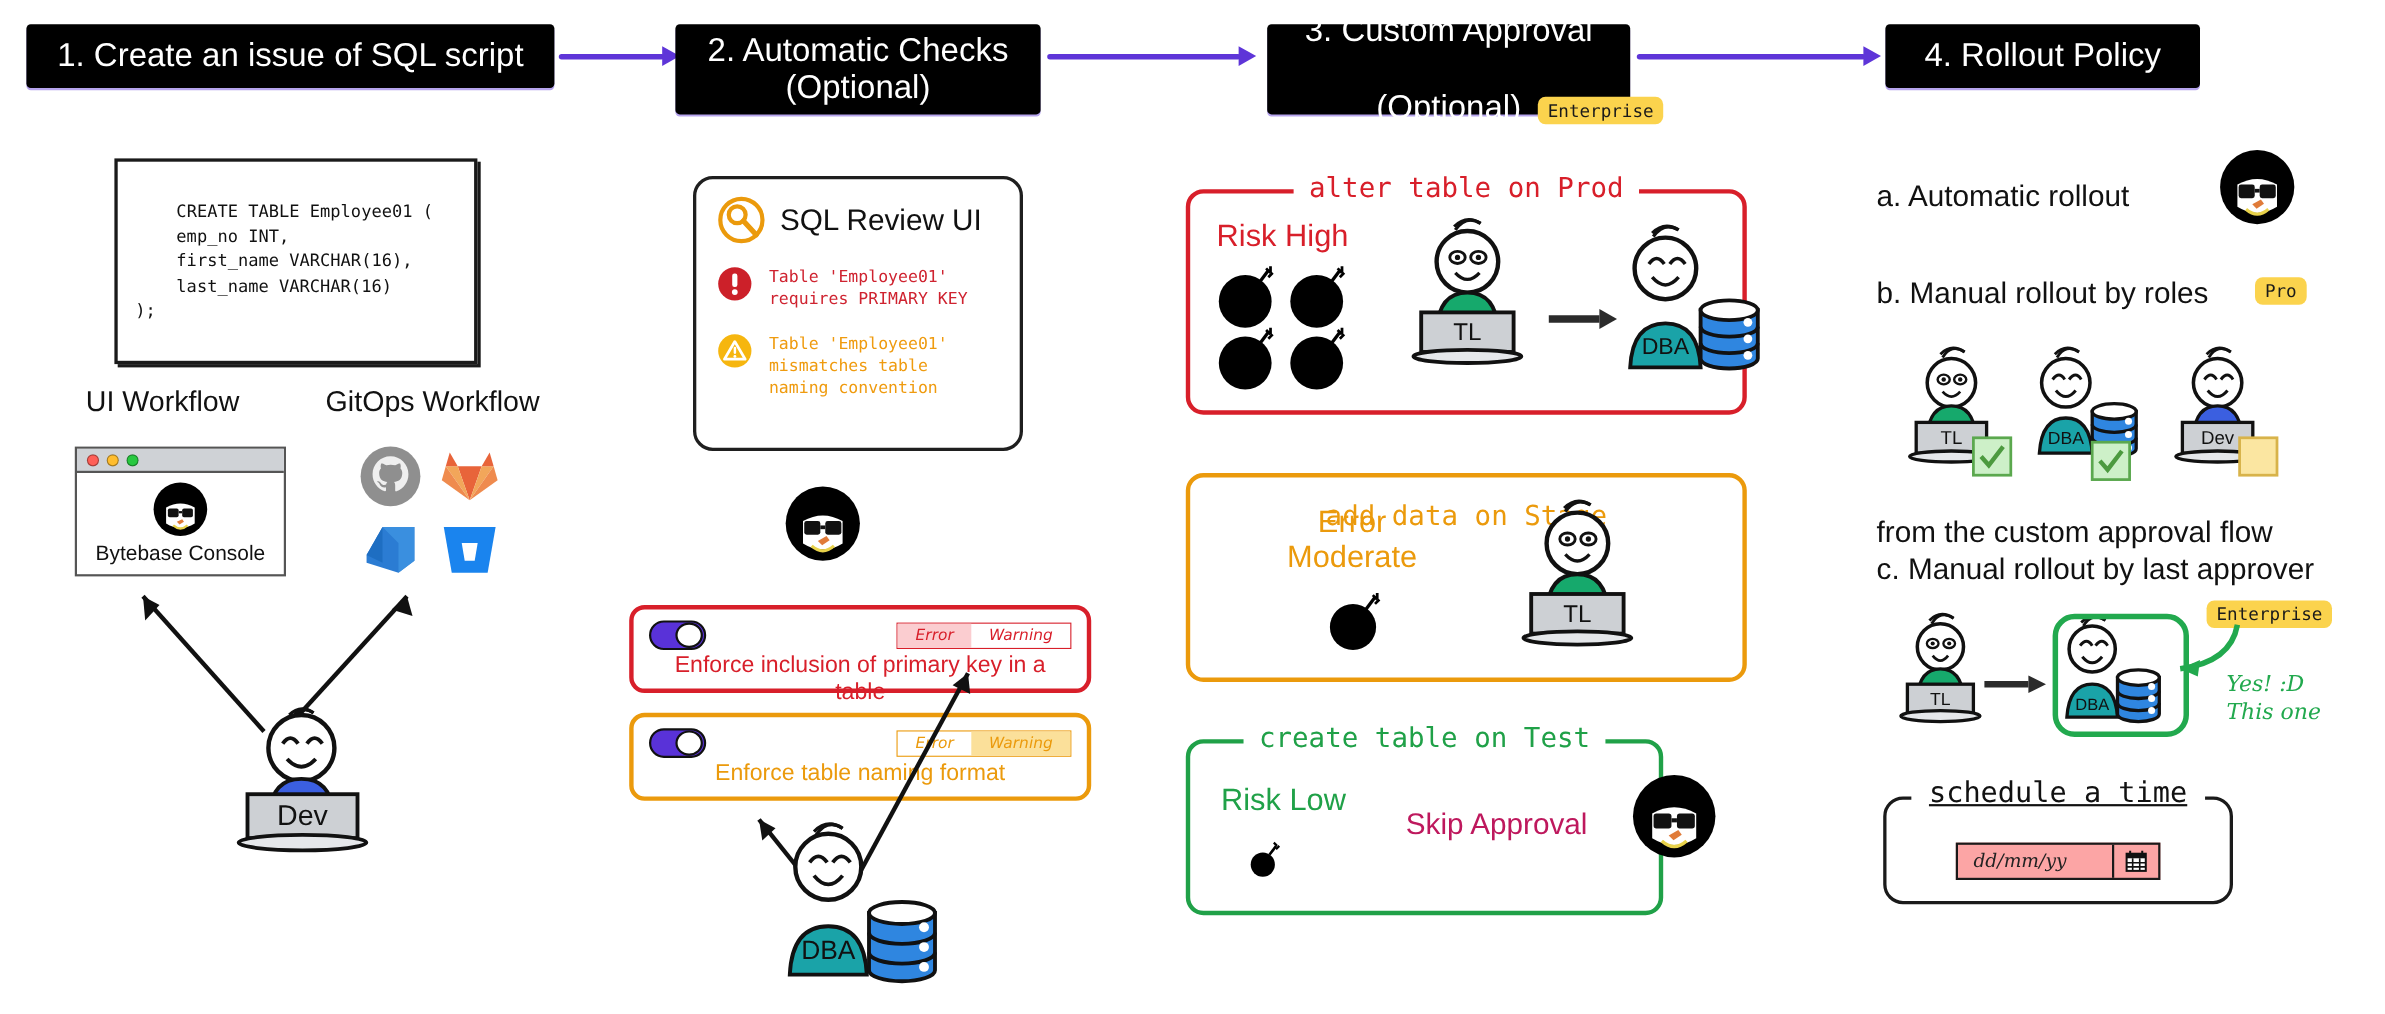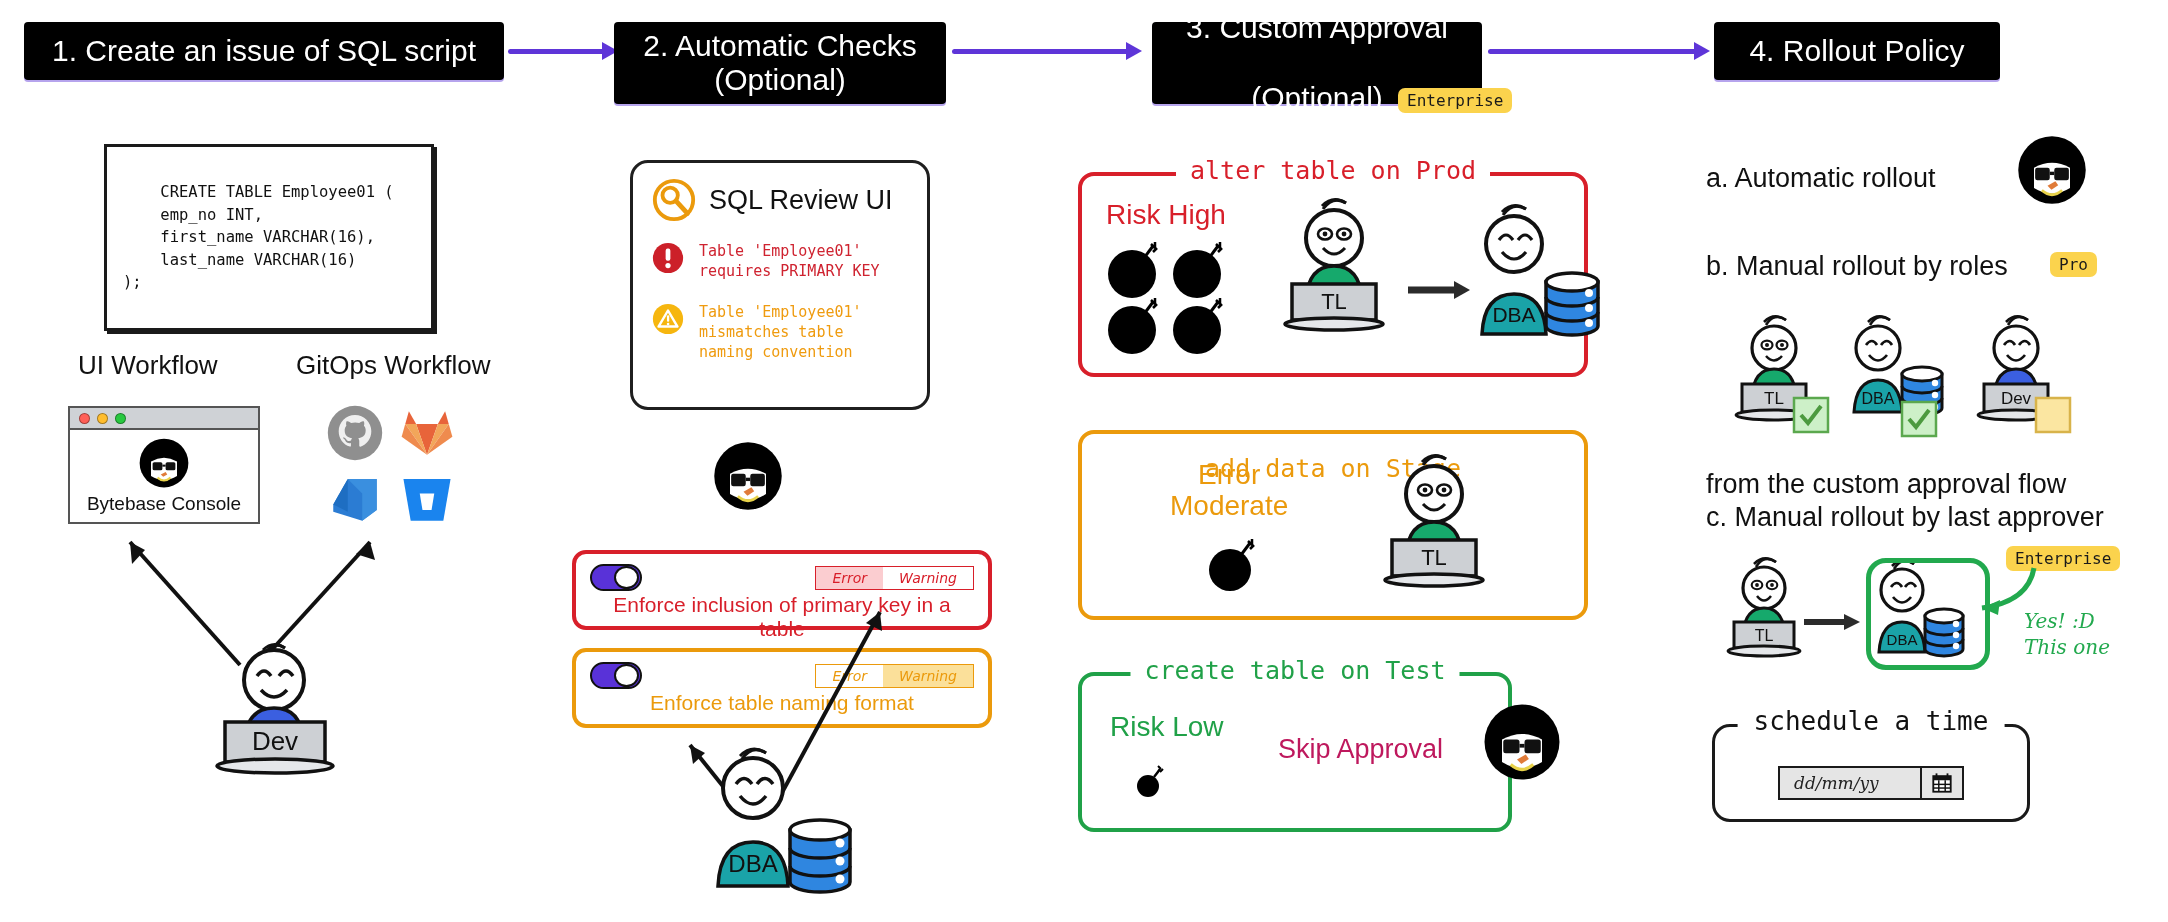--- a/index.html
+++ b/index.html
@@ -173,24 +173,24 @@
     font-family: "DejaVu Serif", serif; font-style: italic; white-space: pre-line;
   }
 
   
   .sched {
     position: absolute; border: 3px solid #1a1a1a; border-radius: 18px; background: #fff;
   }
   .sched > .gtitle {
     position: absolute; top: -21px; left: 50%; transform: translateX(-50%);
     background: #fff; padding: 0 16px;
-    font-family: "DejaVu Sans Mono", monospace; font-size: 26px; color: #111; white-space: nowrap;
+    font-family: "DejaVu Sans Mono", monospace; font-size: 26px; color: #111; white-space: nowrap; text-decoration: underline;
   }
   .dateinput {
-    position: absolute; border: 2px solid #1a1a1a; background: #e5e5e5;
+    position: absolute; border: 2px solid #1a1a1a; background: #fca5a5;
     display: flex; align-items: center; justify-content: space-between;
   }
   .dateinput .val {
     font-family: "DejaVu Serif", serif; font-style: italic;
     font-size: 17px; color: #222; padding-left: 14px;
   }
   .dateinput .calbtn {
     width: 42px; height: 100%; border-left: 2px solid #1a1a1a;
     display: flex; align-items: center; justify-content: center;
   }

